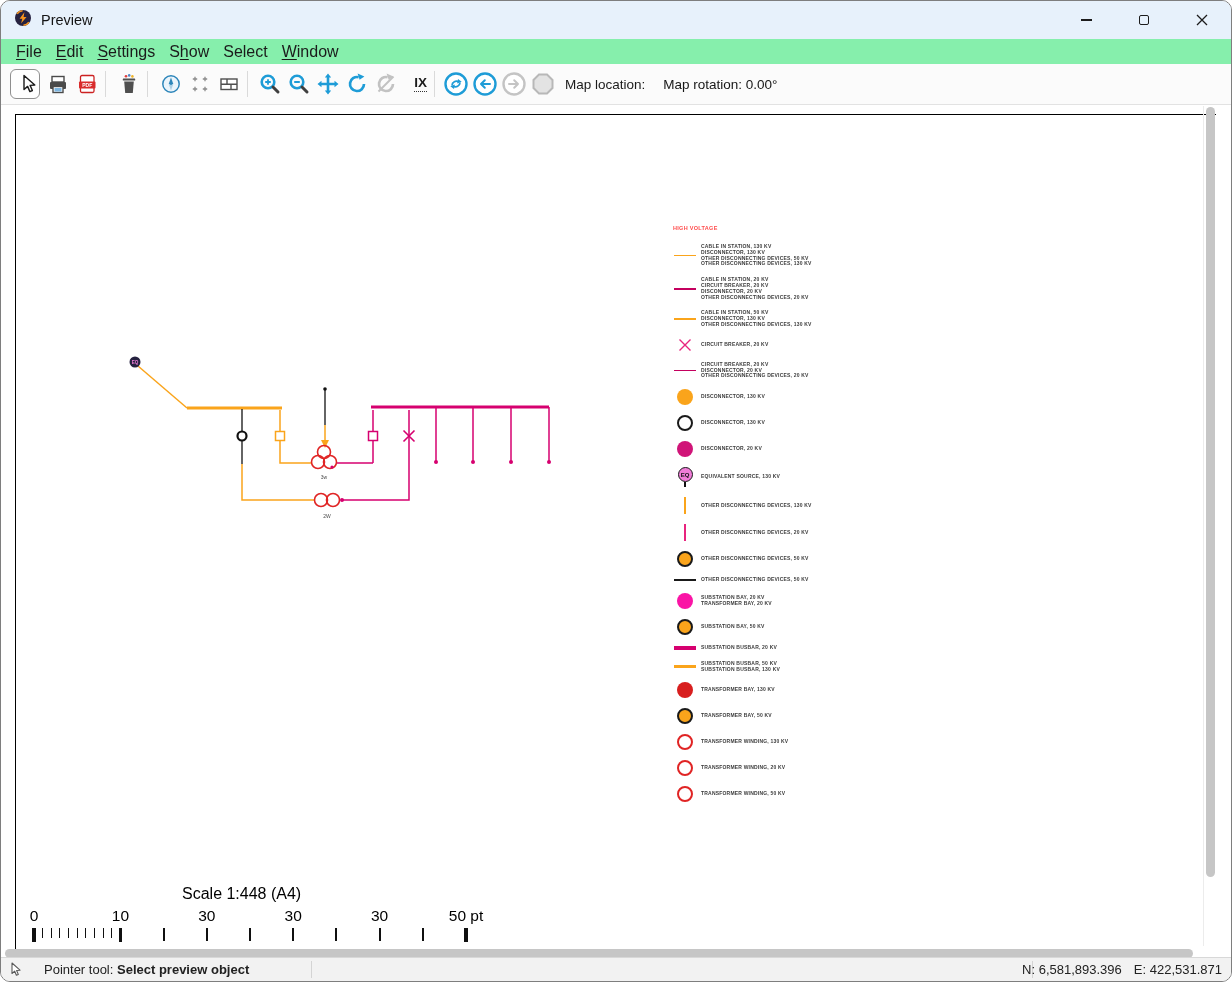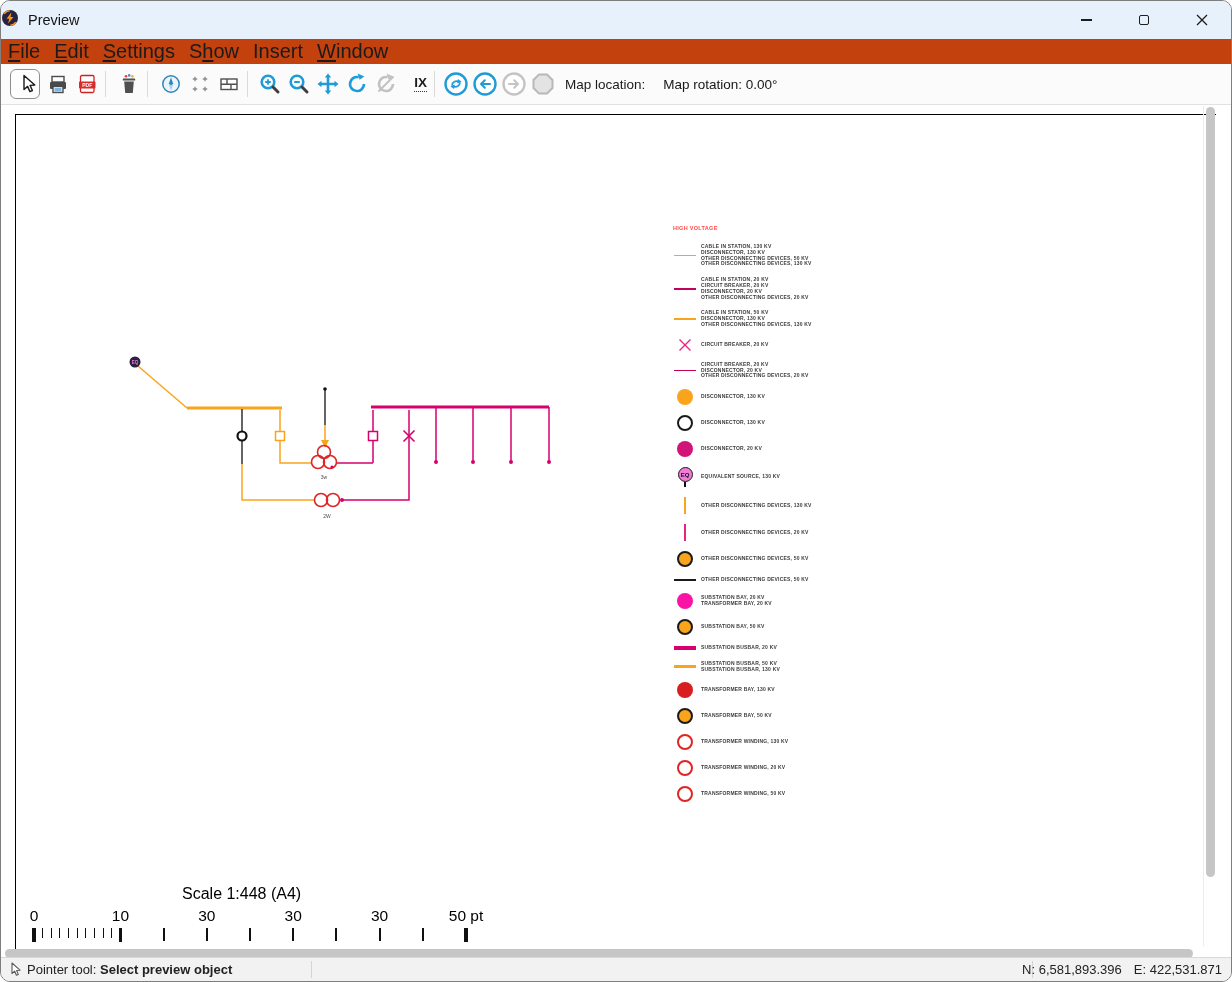--- a/index.html
+++ b/index.html
@@ -1,28 +1,28 @@
 <!DOCTYPE html>
 <html><head>
 <meta charset="utf-8">
 <style>
   * { box-sizing: border-box; margin:0; padding:0; }
   html,body { width:1232px; height:982px; background:#fff; font-family:"Liberation Sans", sans-serif; }
   .window { position:relative; width:1232px; height:982px; border:1px solid #7e7e7e; border-radius:10px; overflow:hidden; background:#fff; }
 
   
-  .titlebar { position:absolute; top:0; left:0; right:0; height:38px; background:#e7f1fb; display:flex; align-items:center; }
+  .titlebar { position:absolute; top:0; left:0; right:0; height:38px; background:#e7f1fb; display:flex; align-items:center; padding-left:13px; }
   .title { font-size:14.5px; color:#151515; margin-left:9px; }
   .win-controls { position:absolute; right:0; top:0; height:38px; display:flex; }
   .win-btn { width:58px; height:38px; display:flex; align-items:center; justify-content:center; }
   .maxbox { width:10px; height:10px; border:1.3px solid #1c1c1c; border-radius:2px; display:block; }
   .minline { width:11px; height:1.4px; background:#1c1c1c; display:block; }
 
   
-  .menubar { position:absolute; top:38px; left:0; right:0; height:25px; background:#c2410c; display:flex; align-items:center; font-size:20px; color:#1b1b1b; }
+  .menubar { position:absolute; top:38px; left:0; right:0; height:25px; background:#86efac; display:flex; align-items:center; padding-left:8px; font-size:16px; color:#1b1b1b; }
   .menu-item { padding:1px 7px; border-radius:4px; }
   .menu-item u { text-decoration:underline; text-underline-offset:2px; }
 
   
   .toolbar { position:absolute; top:63px; left:0; right:0; height:41px; background:#fbfbfb; border-bottom:1px solid #e2e2e2; display:flex; align-items:center; padding-left:9px; gap:2px; }
   .tb-btn { width:27px; height:30px; display:flex; align-items:center; justify-content:flex-end; border-radius:6px; flex:0 0 auto; }
   .tb-btn.selected { border:1px solid #8f8f8f; background:#fefefe; width:30px; }
   .tb-sep { width:1px; height:26px; background:#dadada; margin:0 5px; flex:0 0 auto; }
   .ix { font-weight:bold; font-size:13.5px; color:#1b1b1b; border-bottom:1.6px dotted #333; line-height:1.05; padding-bottom:1px; }
   .tb-label { font-size:13.5px; color:#1b1b1b; margin:0 5px 0 7px; white-space:nowrap; }
@@ -52,21 +52,21 @@
   .tick { position:absolute; top:43px; background:#101010; }
 
   
   .hscroll { position:absolute; left:2px; right:16px; bottom:0; height:11px; }
   .hthumb { position:absolute; left:2px; top:1px; width:1188px; height:9px; background:#c6c6c6; border-radius:5px; }
   .vscroll { position:absolute; right:1px; top:1px; width:12px; height:840px; border-left:1px solid #ececec; }
   .vthumb { position:absolute; left:2px; top:1px; width:9px; height:770px; background:#c6c6c6; border-radius:5px; }
 
   
   .statusbar { position:absolute; left:0; right:0; bottom:0; height:24px; background:#f2f2f2; border-top:1px solid #d8d8d8; font-size:13px; color:#222; }
-  .sb-left { position:absolute; left:8px; top:0; height:100%; display:flex; align-items:center; gap:5px; }
+  .sb-left { position:absolute; left:8px; top:0; height:100%; display:flex; align-items:center; gap:22px; }
   .sb-div { position:absolute; top:3px; bottom:3px; width:1px; background:#d4d4d4; }
   .sb-right { position:absolute; right:9px; top:0; height:100%; display:flex; align-items:center; gap:12px; }
 </style>
 </head>
 <body>
 
 <div class="window">
 
   <div class="titlebar">
     <span>
@@ -91,21 +91,21 @@
           </svg>
       </div>
     </div>
   </div>
 
   <div class="menubar" id="menubar">
       <span class="menu-item"><u>F</u>ile</span>
       <span class="menu-item"><u>E</u>dit</span>
       <span class="menu-item"><u>S</u>ettings</span>
       <span class="menu-item">S<u>h</u>ow</span>
-      <span class="menu-item">Insert</span>
+      <span class="menu-item">Select</span>
       <span class="menu-item"><u>W</u>indow</span>
     </div>
 
   <div class="toolbar">
     <div class="tb-btn selected">
       <svg width="22" height="22" viewBox="0 0 22 22">
         <path d="M7,2.5 L7,16.5 L10.6,13.4 L12.9,18.6 L15.4,17.5 L13.1,12.4 L17.8,12 Z" fill="#fff" stroke="#1b1b1b" stroke-width="1.4" stroke-linejoin="round"></path>
       </svg>
     </div>
     <div class="tb-btn">

